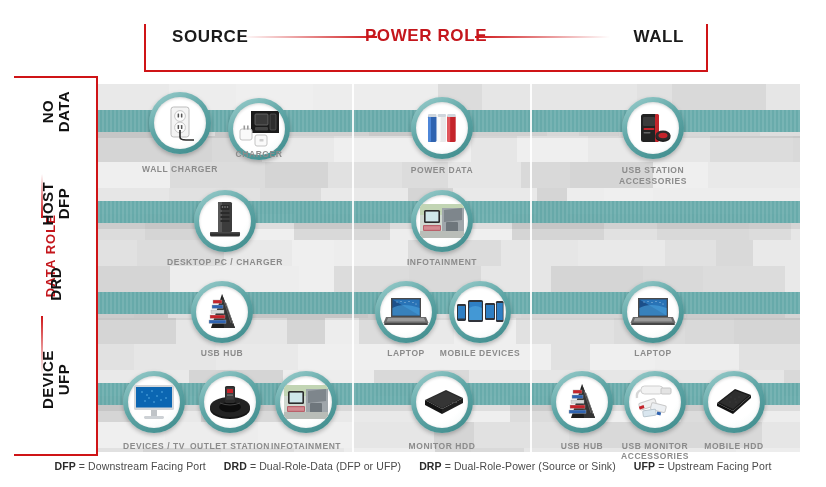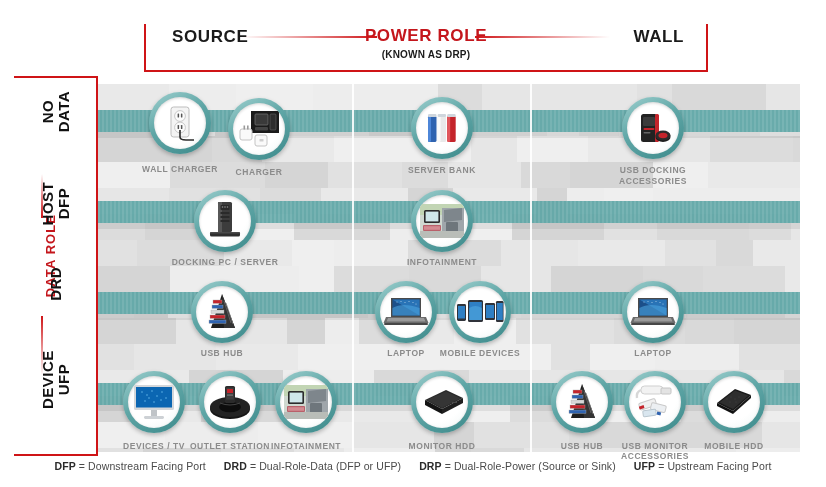--- a/index.html
+++ b/index.html
@@ -292,75 +292,75 @@
             <rect x="33" y="5" width="6" height="16" rx="1" fill="#2d2d2d" stroke="#666" stroke-width=".6"></rect>
             <rect x="18" y="18" width="13" height="3.5" rx="1" fill="#444"></rect>
             <rect x="3" y="20" width="12" height="11" rx="2" fill="#fafafa" stroke="#c4c4c4"></rect>
             <rect x="6.5" y="16.5" width="1.6" height="4" fill="#9a9a9a"></rect>
             <rect x="10" y="16.5" width="1.6" height="4" fill="#9a9a9a"></rect>
             <rect x="18" y="26" width="12" height="11" rx="2" fill="#fafafa" stroke="#c4c4c4"></rect>
             <rect x="22.5" y="30" width="4" height="2.4" rx=".5" fill="#cfcfcf"></rect>
           </svg>
         </div>
       </div>
-      <div class="cap" style="left: 199px; top: 167px;">CHARGER</div>
+      <div class="cap" style="left: 199px; top: 149px;">CHARGER</div>
       <div class="node" style="left: 411px; top: 97px;">
         <div class="ring"></div>
         <div class="glyph">
           <svg width="40" height="40" viewBox="0 0 40 40">
             <g>
               <rect x="6" y="8" width="8.5" height="26" rx="1.6" fill="#2f63b0"></rect>
               <rect x="6" y="8" width="3" height="26" rx="1.6" fill="#4d86d8"></rect>
               <rect x="6" y="6" width="8.5" height="3" rx="1.2" fill="#cfd6dd"></rect>
               <rect x="15.6" y="8" width="8.5" height="26" rx="1.6" fill="#e9e9e9"></rect>
               <rect x="15.6" y="8" width="3" height="26" rx="1.6" fill="#fafafa"></rect>
               <rect x="15.6" y="6" width="8.5" height="3" rx="1.2" fill="#cfd6dd"></rect>
               <rect x="25.2" y="8" width="8.5" height="26" rx="1.6" fill="#c4242b"></rect>
               <rect x="25.2" y="8" width="3" height="26" rx="1.6" fill="#e2575c"></rect>
               <rect x="25.2" y="6" width="8.5" height="3" rx="1.2" fill="#cfd6dd"></rect>
             </g>
           </svg>
         </div>
       </div>
-      <div class="cap" style="left: 382px; top: 165px;">SERVER BANK</div>
+      <div class="cap" style="left: 382px; top: 165px;">POWER DATA</div>
       <div class="node" style="left: 622px; top: 97px;">
         <div class="ring"></div>
         <div class="glyph">
           <svg width="40" height="40" viewBox="0 0 40 40">
             <rect x="8" y="6" width="16" height="28" rx="2.5" fill="#222"></rect>
             <rect x="10" y="9" width="12" height="9" rx="1" fill="#3b3b3b"></rect>
             <rect x="10.5" y="20" width="11" height="2" rx="1" fill="#c4242b"></rect>
             <rect x="10.5" y="24" width="7" height="1.6" rx=".8" fill="#666"></rect>
             <rect x="22" y="6" width="4" height="28" rx="1.5" fill="#c4242b"></rect>
             <ellipse cx="30" cy="29" rx="7.5" ry="5" fill="#1d1d1d"></ellipse>
             <ellipse cx="30" cy="27.5" rx="7.5" ry="5" fill="#2b2b2b"></ellipse>
             <ellipse cx="30" cy="27.5" rx="4.5" ry="2.8" fill="#c4242b"></ellipse>
           </svg>
         </div>
       </div>
-      <div class="cap" style="left: 593px; top: 165px;">USB DOCKING ACCESSORIES</div>
+      <div class="cap" style="left: 593px; top: 165px;">USB STATION ACCESSORIES</div>
       <div class="node" style="left: 194px; top: 190px;">
         <div class="ring"></div>
         <div class="glyph">
           <svg width="40" height="44" viewBox="0 0 40 44">
             <rect x="13" y="3" width="14" height="30" rx="1.6" fill="#3c3c3c"></rect>
             <rect x="13" y="3" width="4" height="30" fill="#575757"></rect>
             <rect x="15.5" y="6" width="9" height="5" rx="1" fill="#2a2a2a"></rect>
             <circle cx="17.5" cy="8" r=".8" fill="#8f8f8f"></circle>
             <circle cx="20" cy="8" r=".8" fill="#8f8f8f"></circle>
             <circle cx="22.5" cy="8" r=".8" fill="#8f8f8f"></circle>
             <rect x="15.5" y="13" width="9" height="2" rx=".6" fill="#2a2a2a"></rect>
             <rect x="15.5" y="17" width="9" height="2" rx=".6" fill="#2a2a2a"></rect>
             <rect x="15.5" y="21" width="9" height="2" rx=".6" fill="#2a2a2a"></rect>
             <rect x="5" y="33" width="30" height="4.5" rx="1.6" fill="#2e2e2e"></rect>
             <rect x="5" y="33" width="30" height="1.6" rx="1" fill="#4a4a4a"></rect>
           </svg>
         </div>
       </div>
-      <div class="cap" style="left: 165px; top: 257px;">DOCKING PC / SERVER</div>
+      <div class="cap" style="left: 165px; top: 257px;">DESKTOP PC / CHARGER</div>
       <div class="node" style="left: 411px; top: 190px;">
         <div class="ring"></div>
         <div class="glyph">
           <svg width="44" height="34" viewBox="0 0 44 34">
             <rect x="0" y="0" width="44" height="34" fill="#cfd8d0"></rect>
             <rect x="0" y="0" width="44" height="11" fill="#c2d5b4"></rect>
             <rect x="22" y="4" width="22" height="26" fill="#9fa6ab"></rect>
             <path d="M24 6 L42 4 L42 16 L24 18 Z" fill="#7e868c"></path>
             <rect x="4" y="6" width="16" height="13" rx="1.5" fill="#2b2b2b"></rect>
             <rect x="5.6" y="7.6" width="12.8" height="9.8" fill="#cfe7ea"></rect>
@@ -582,21 +582,20 @@
       <div class="cap" style="left: 674px; top: 441px;">MOBILE HDD</div>
     </div>
 
   <div class="header-box"></div>
   <div class="header-inner">
     <div class="hdr-source">SOURCE</div>
     <div class="hdr-power">POWER ROLE</div>
     <div class="hdr-line left"></div>
     <div class="hdr-line right"></div>
     <div class="hdr-sink">WALL</div>
-    <div class="hdr-drp">(KNOWN AS DRP)</div>
   </div>
 
   <div class="side-open"></div>
   <div class="side-box">
     <div class="data-role">DATA ROLE</div>
     <div class="dr-line top"></div>
     <div class="dr-line bot"></div>
   </div>
   <div id="rowlabels">
       <div class="row-label rl-rot" style="top: 96px; left: 14px;">

